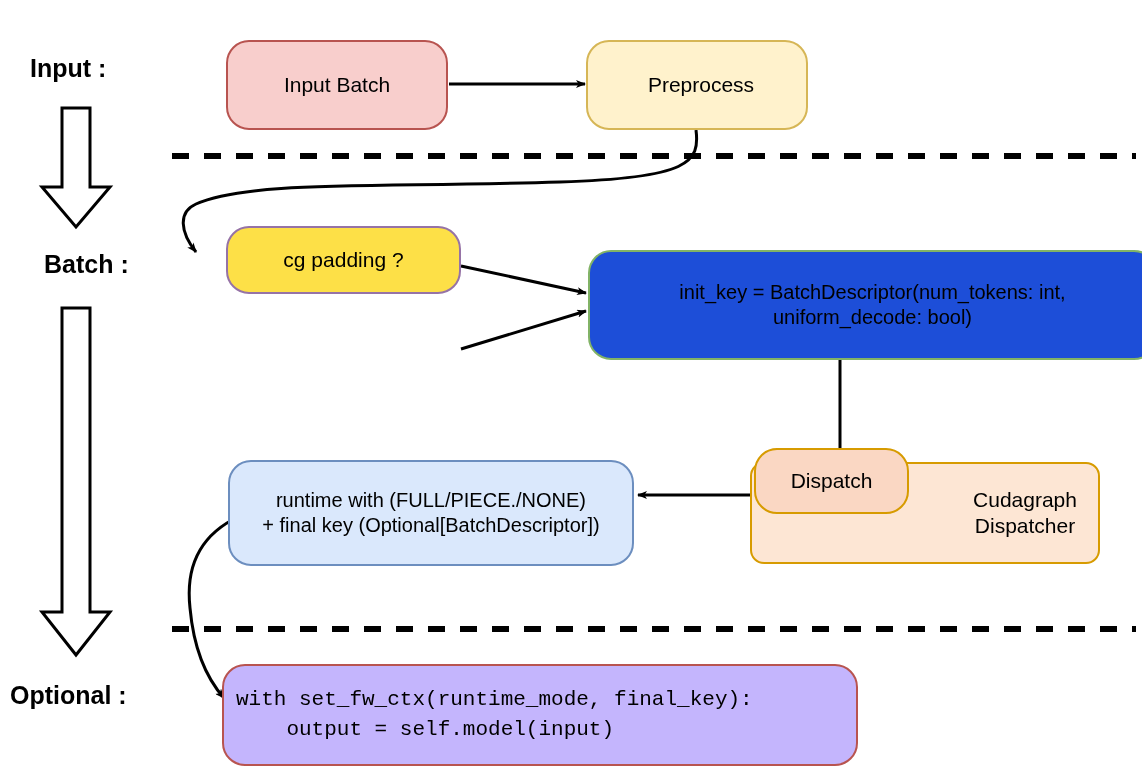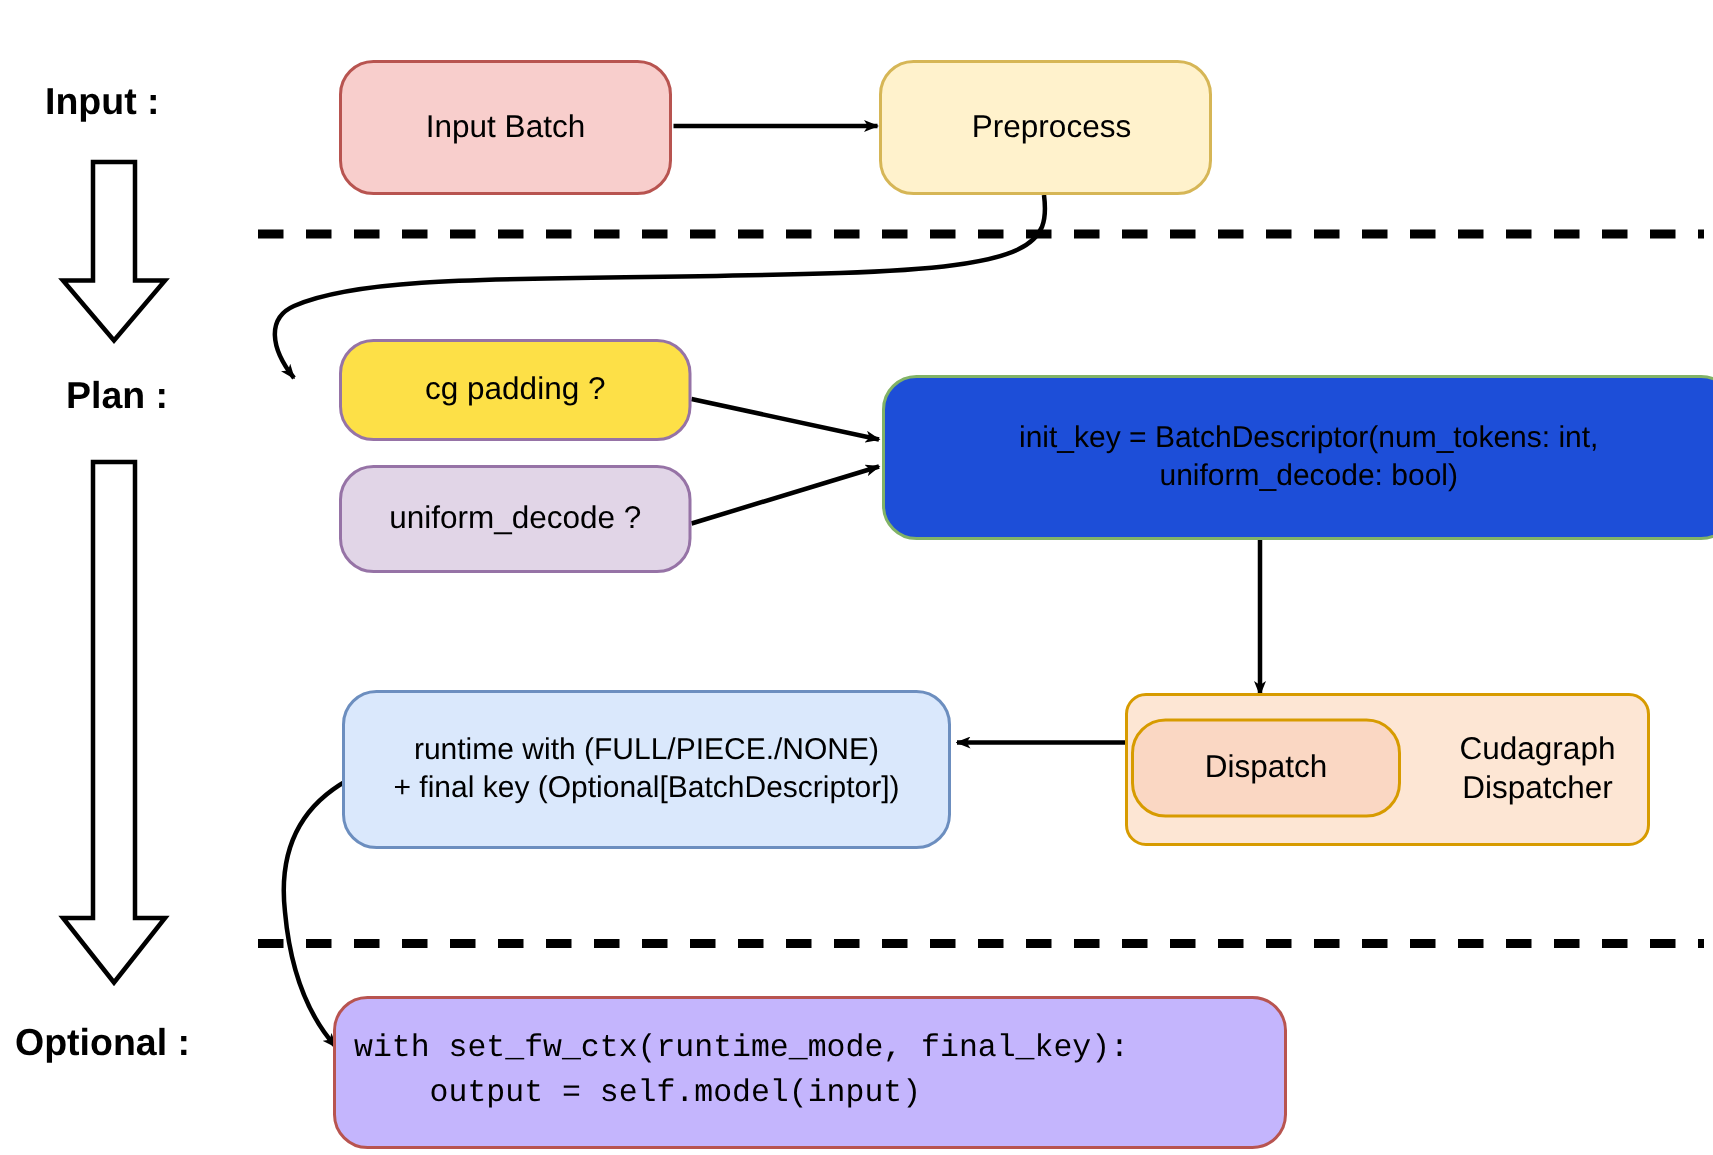--- a/index.html
+++ b/index.html
@@ -107,39 +107,38 @@
     <line x1="461" y1="337" x2="586" y2="299" stroke="#000000" stroke-width="3" marker-end="url(#arrowhead)"></line>
 
     <line x1="840" y1="347" x2="840" y2="451" stroke="#000000" stroke-width="3" marker-end="url(#arrowhead)"></line>
 
     <line x1="756" y1="483" x2="638" y2="483" stroke="#000000" stroke-width="3" marker-end="url(#arrowhead)"></line>
 
     <path d="M 232,508 C 196,528 186,560 190,596 C 194,640 208,668 224,686" fill="none" stroke="#000000" stroke-width="3" marker-end="url(#arrowhead)"></path>
   </svg>
 
   <div class="stage-label" style="left:30px; top:42px;">Input :</div>
-  <div class="stage-label" style="left:44px; top:238px;">Plan :</div>
+  <div class="stage-label" style="left:44px; top:238px;">Batch :</div>
   <div class="stage-label" style="left:10px; top:669px;">Optional :</div>
 
   <div class="node" style="left:226px; top:28px; width:222px; height:90px; background:#f8cecc; border-color:#b85450;">Input Batch</div>
 
   <div class="node" style="left:586px; top:28px; width:222px; height:90px; background:#fff2cc; border-color:#d6b656;padding-left:16px;">Preprocess</div>
 
   <div class="node" style="left:226px; top:214px; width:235px; height:68px; background:#fde047; border-color:#9673a6;">cg padding ?</div>
 
-  <div class="node" style="left:226px; top:298px; width:235px; height:72px; background:#e1d5e7; border-color:#9673a6;">uniform_decode ?</div>
 
   <div class="node node-sm" style="left:588px; top:238px; width:569px; height:110px; background:#1d4ed8; border-color:#82b366;">init_key = BatchDescriptor(num_tokens: int,
 uniform_decode: bool)</div>
 
   <div class="node" style="left:750px; top:450px; width:350px; height:102px; background:#fde6d4; border-color:#d79b00; border-radius:14px;"></div>
   <div class="node-group-title" style="left:940px; top:450px; width:170px; height:102px;">Cudagraph
 Dispatcher</div>
 
-  <div class="node" style="left:754px; top:467px; width:180px; height:66px; background:#fad7c3; border-color:#d79b00;">Dispatch</div>
+  <div class="node" style="left:754px; top:436px; width:155px; height:66px; background:#fad7c3; border-color:#d79b00;">Dispatch</div>
 
   <div class="node node-sm" style="left:228px; top:448px; width:406px; height:106px; background:#dae8fc; border-color:#6c8ebf;">runtime with (FULL/PIECE./NONE)
 + final key (Optional[BatchDescriptor])</div>
 
   <div class="node node-code" style="left:222px; top:652px; width:636px; height:102px; background:#c4b5fd; border-color:#b85450;">with set_fw_ctx(runtime_mode, final_key):
     output = self.model(input)</div>
 
 </div>
 
 </body></html>

